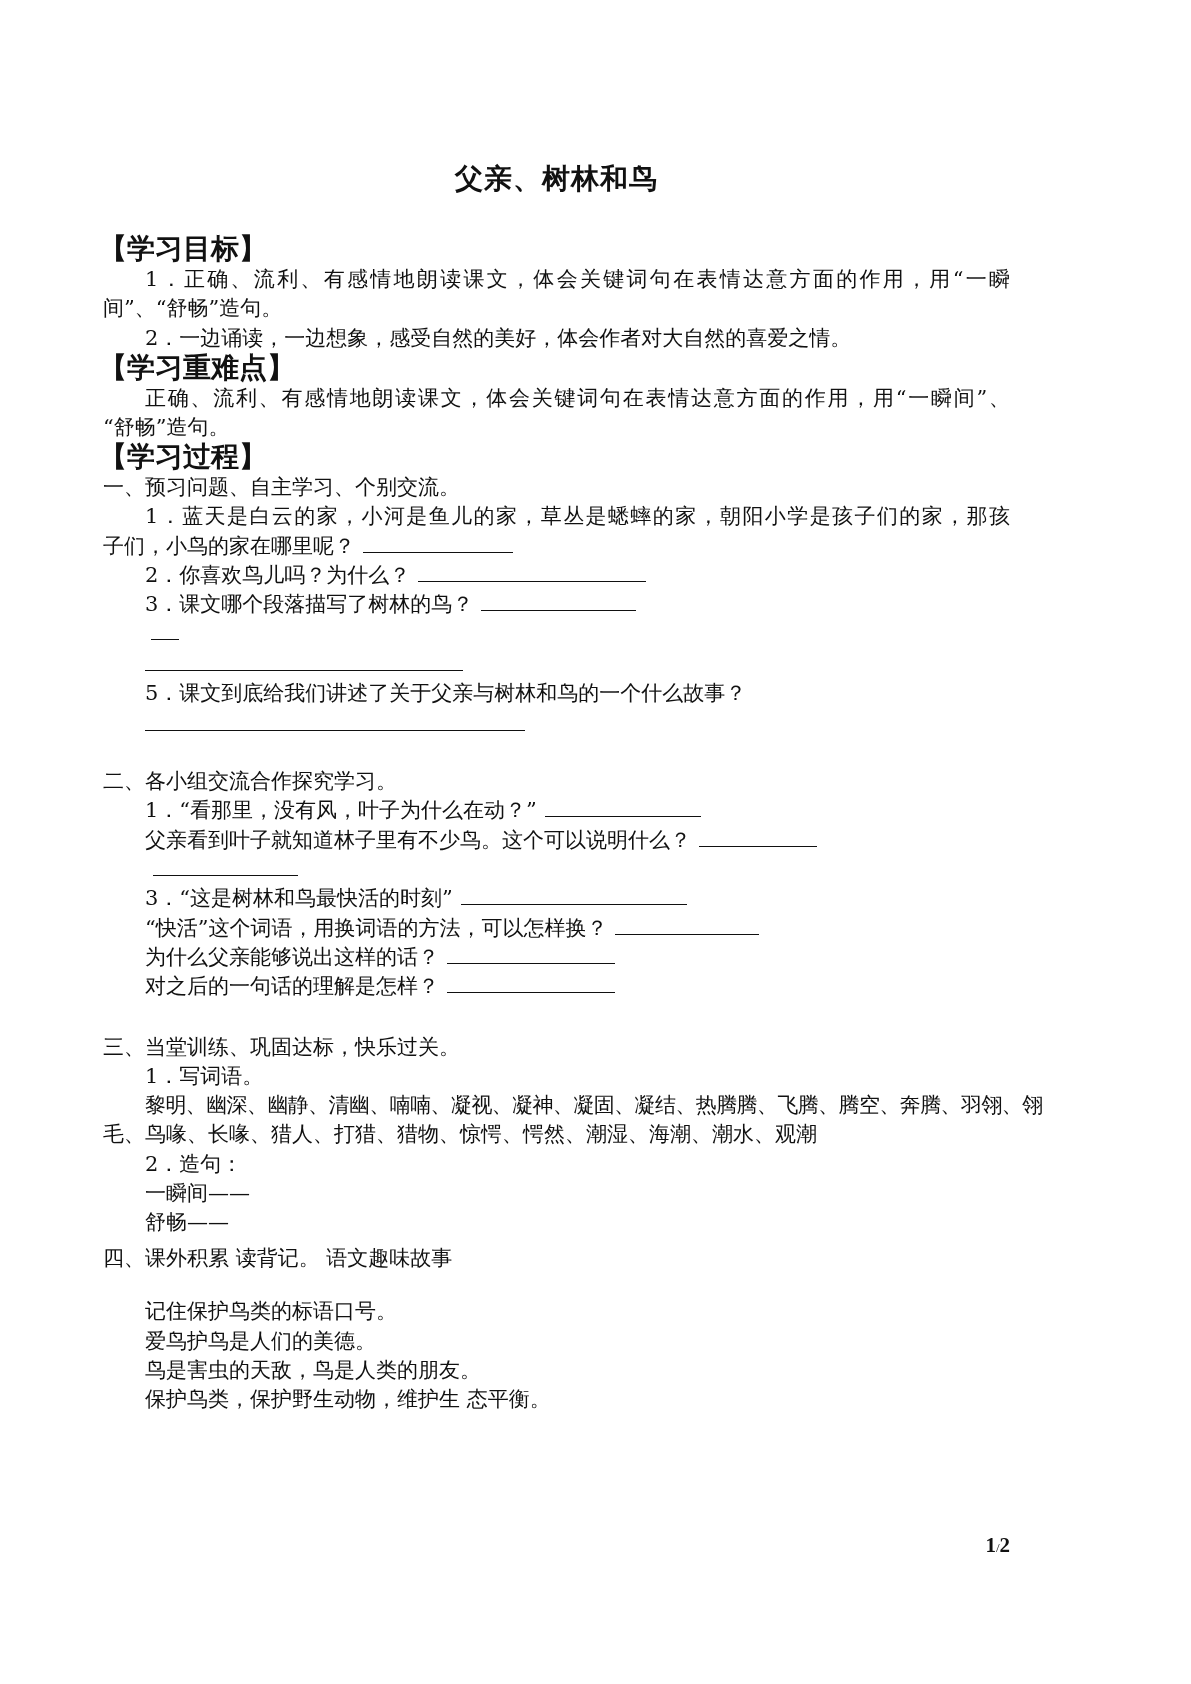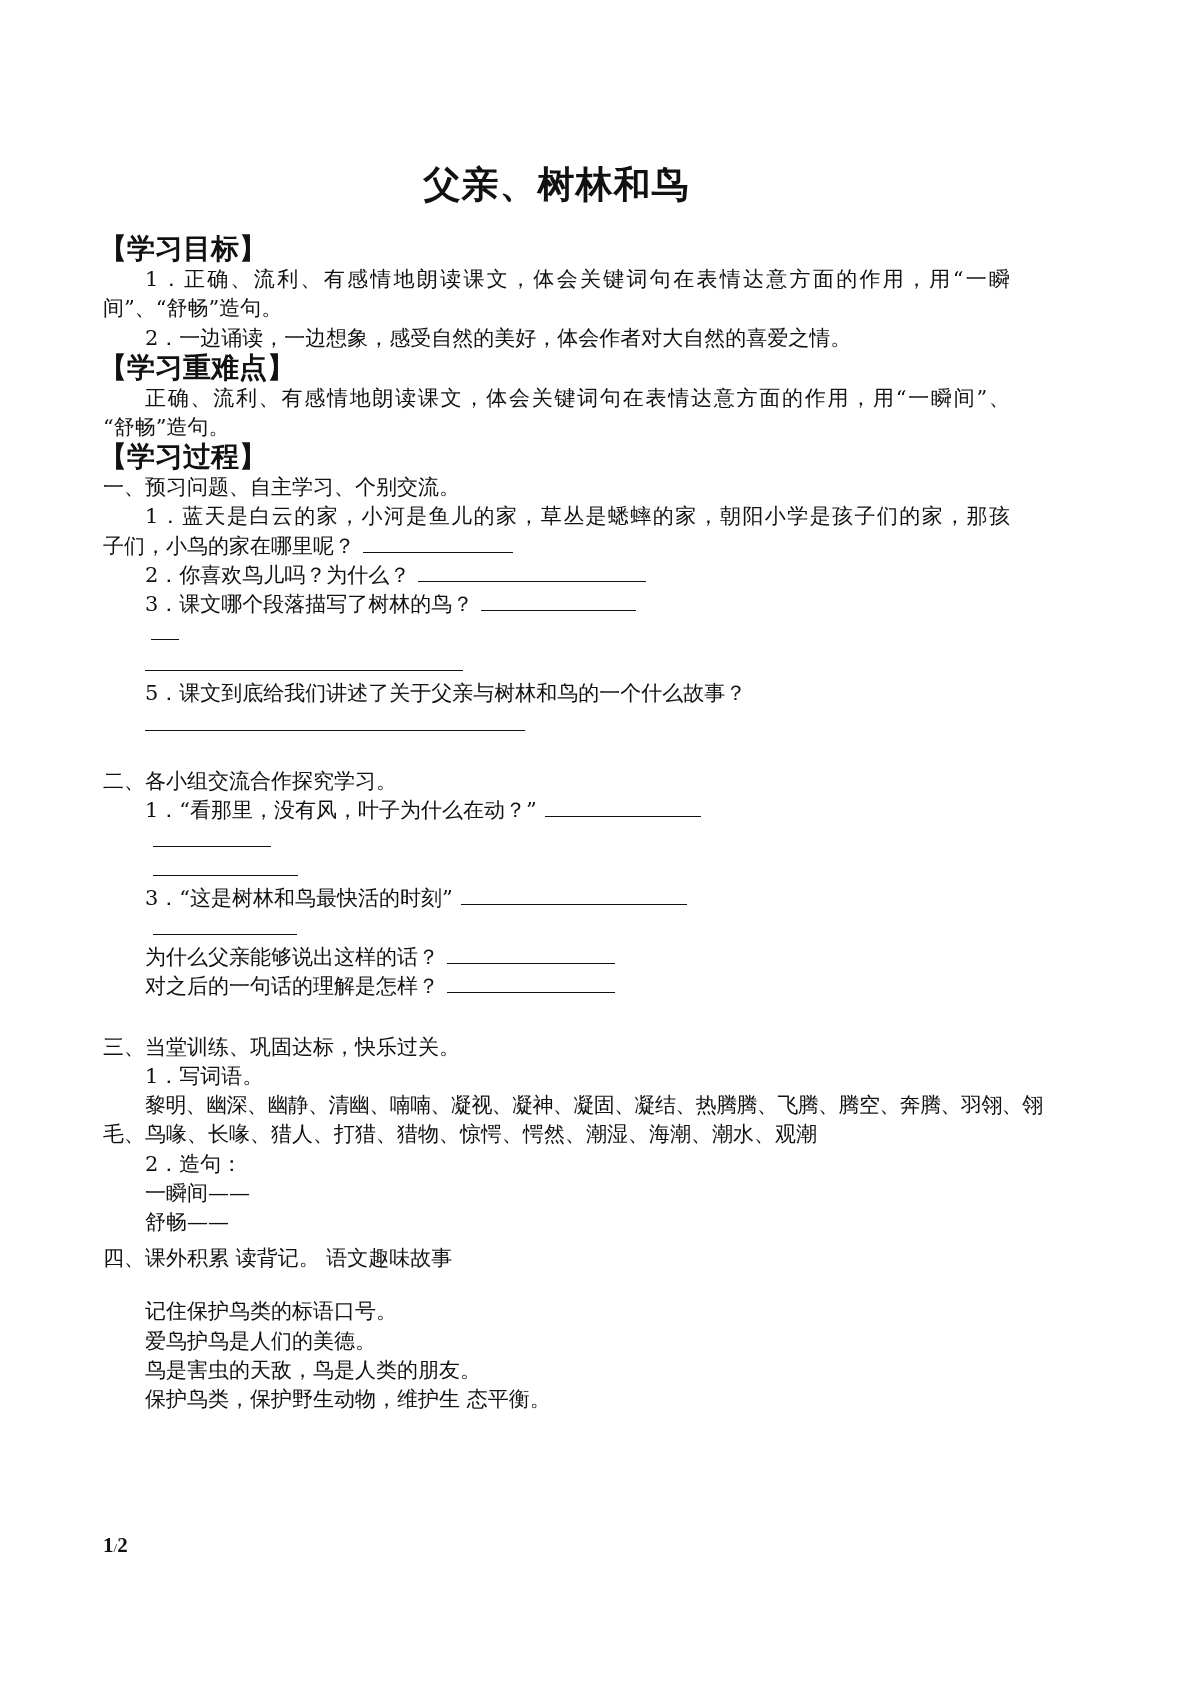--- a/index.html
+++ b/index.html
@@ -1,27 +1,27 @@
 <!DOCTYPE html>
 <html><head>
 <meta charset="utf-8">
 <style>
   html, body { margin: 0; padding: 0; background: #ffffff; }
   body { width: 1191px; height: 1684px; position: relative; overflow: hidden;
          font-family: "DejaVu Serif", "Liberation Serif", serif; color: #111; }
   .page { position: absolute; left: 103px; top: 0; width: 907px; }
   .title { position: absolute; left: 0; width: 907px; top: 160px; text-align: center;
-           font-family: "DejaVu Sans", "Liberation Sans", sans-serif; font-weight: bold; font-size: 37px; letter-spacing: 1px; }
+           font-family: "DejaVu Sans", "Liberation Sans", sans-serif; font-weight: bold; font-size: 28px; letter-spacing: 1px; }
   .line { position: absolute; left: 0; font-size: 21px; line-height: 29px; white-space: nowrap; }
   .ind { left: 42px; }
   .head { font-family: "DejaVu Sans", "Liberation Sans", sans-serif; font-weight: bold; font-size: 28px; left: -4px; }
   .blank { display: inline-block; border-bottom: 1.5px solid #111; height: 20px; vertical-align: baseline; margin-left: 8px; }
   .blank-full { position: absolute; border-bottom: 1.5px solid #111; height: 0; }
   .just { width: 907px; text-align: justify; text-align-last: justify; }
-  .footer { position: absolute; top: 1533px; left: 0; width: 907px; text-align: left;
+  .footer { position: absolute; top: 1533px; left: 0; width: 907px; text-align: right;
             font-family: "Liberation Serif", serif; font-weight: bold; font-size: 21px; }
   .footer .sl { font-size: 13px; font-weight: normal; }
 </style>
 </head>
 <body>
 
 <div class="page">
 
   <div class="title">父亲、树林和鸟</div>
 
@@ -52,30 +52,30 @@
   </div>
   <div class="blank-full" style="left:42px; top:670px; width:318px"></div>
   <div class="line ind" style="top:679px">5．课文到底给我们讲述了关于父亲与树林和鸟的一个什么故事？</div>
   <div class="blank-full" style="left:42px; top:730px; width:380px"></div>
 
   <div class="line" style="top:767px">二、各小组交流合作探究学习。</div>
   <div class="line ind" style="top:796px">
     <span>1．“看那里，没有风，叶子为什么在动？”</span><span class="blank" style="width:156px"></span>
   </div>
   <div class="line ind" style="top:826px">
-    <span class="blank" style="width:118px"></span>
+    <span>父亲看到叶子就知道林子里有不少鸟。这个可以说明什么？</span><span class="blank" style="width:118px"></span>
   </div>
   <div class="line ind" style="top:855px">
     <span class="blank" style="width:145px"></span>
   </div>
   <div class="line ind" style="top:884px">
     <span>3．“这是树林和鸟最快活的时刻”</span><span class="blank" style="width:226px"></span>
   </div>
   <div class="line ind" style="top:914px">
-    <span class="blank" style="width:144px"></span>
+    <span>“快活”这个词语，用换词语的方法，可以怎样换？</span><span class="blank" style="width:144px"></span>
   </div>
   <div class="line ind" style="top:943px">
     <span>为什么父亲能够说出这样的话？</span><span class="blank" style="width:168px"></span>
   </div>
   <div class="line ind" style="top:972px">
     <span>对之后的一句话的理解是怎样？</span><span class="blank" style="width:168px"></span>
   </div>
 
   <div class="line" style="top:1033px">三、当堂训练、巩固达标，快乐过关。</div>
   <div class="line ind" style="top:1062px">1．写词语。</div>

